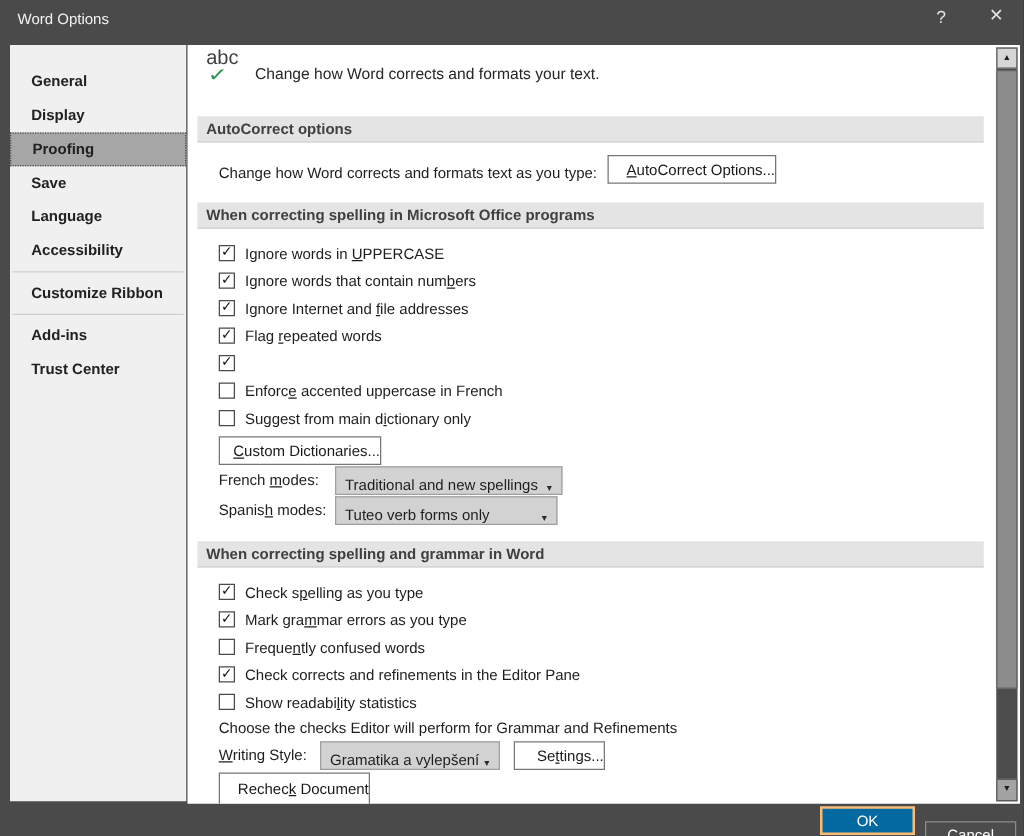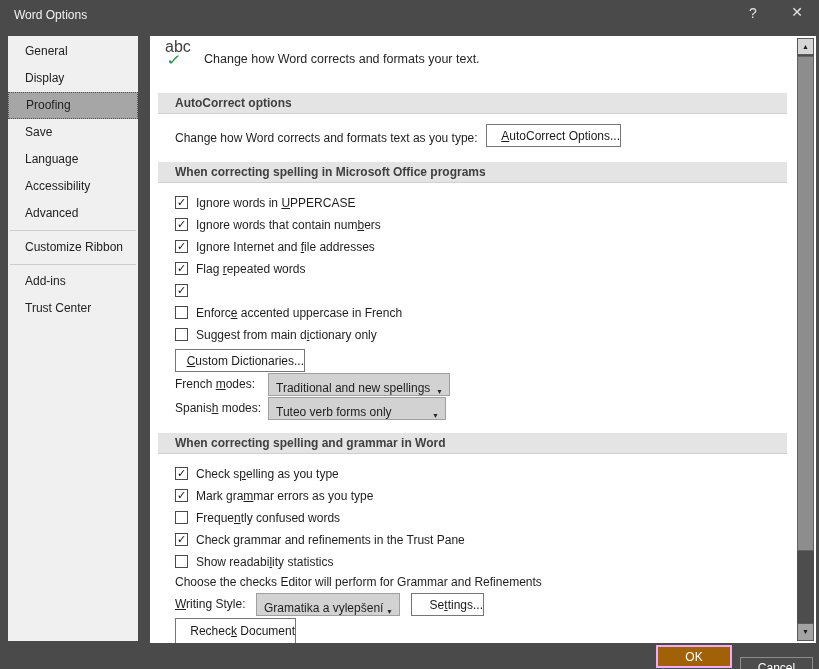--- a/index.html
+++ b/index.html
@@ -7,39 +7,39 @@
           font-family:"Liberation Sans",sans-serif;overflow:hidden;}
 
   
   .title{position:absolute;left:14px;top:8px;font-size:12px;color:#f2f2f2;}
   .tb-help{position:absolute;left:742px;top:5px;width:22px;text-align:center;
            font-size:14px;color:#e3e3e3;cursor:pointer;}
   .tb-close{position:absolute;left:786px;top:4px;width:22px;text-align:center;
             font-size:14px;color:#e3e3e3;cursor:pointer;}
 
   
-  .sidebar{position:absolute;left:8px;top:36px;width:130px;height:605px;
-           background:#f0f0f0;padding-top:2px;box-sizing:border-box;}
+  .sidebar{position:absolute;left:8px;top:36px;width:141px;height:605px;
+           background:#f0f0f0;padding-top:16px;box-sizing:border-box;font-weight:bold;}
   .side-item{height:27px;line-height:27px;padding-left:17px;font-size:12px;
              color:#212121;cursor:pointer;white-space:nowrap;}
   .side-item.selected{background:#a6a6a6;border:1px dotted #4f4f4f;
              box-sizing:border-box;line-height:25px;}
   .side-sep{border-top:1px solid #cdcdcd;margin:3px 2px;}
 
   
   .main{position:absolute;left:150px;top:36px;width:666px;height:607px;
         background:#fff;overflow:hidden;font-size:12px;color:#1e1e1e;}
   .intro-icon{position:absolute;left:15px;top:2px;width:40px;height:36px;}
   .abc{font-size:16px;color:#414141;}
   .abc-check{position:absolute;left:1px;top:13px;color:#2c9657;font-size:15px;
              transform:scaleX(1.3);transform-origin:left;}
   .intro-text{position:absolute;left:54px;top:16px;font-size:12.5px;color:#262626;white-space:nowrap;}
   .sec-header{position:absolute;left:8px;width:629px;height:21px;background:#e4e4e4;
               border-bottom:1px solid #d0d0d0;font-weight:bold;color:#404040;
-              line-height:21px;padding-left:17px;box-sizing:border-box;white-space:nowrap;}
+              line-height:21px;padding-left:7px;box-sizing:border-box;white-space:nowrap;}
   .flat-label{position:absolute;height:17px;line-height:17px;white-space:nowrap;}
   .btn{position:absolute;background:#fff;border:1px solid #767676;color:#1a1a1a;
        font-size:12px;display:flex;align-items:center;justify-content:flex-end;
        box-sizing:border-box;cursor:pointer;white-space:nowrap;}
   .crow{position:absolute;left:25px;height:17px;display:flex;align-items:center;white-space:nowrap;}
   .checkbox{width:13px;height:13px;border:1px solid #4a4a4a;background:#fff;
             box-sizing:border-box;font-size:11px;line-height:11px;text-align:center;
             color:#111;margin-right:8px;flex:0 0 auto;cursor:pointer;}
   .dropdown{position:absolute;height:23px;background:#d2d2d2;border:1px solid #9f9f9f;
             box-sizing:border-box;display:flex;align-items:flex-end;cursor:pointer;}
@@ -52,22 +52,22 @@
   .sb-up{position:absolute;top:0;left:0;width:17px;height:17px;background:#d6d6d6;
          border:1px solid #5a5a5a;box-sizing:border-box;font-size:7px;text-align:center;
          line-height:15px;color:#1a1a1a;cursor:pointer;}
   .sb-thumb{position:absolute;top:18px;left:0;width:17px;height:495px;background:#8d8d8d;
             border:1px solid #636363;box-sizing:border-box;cursor:pointer;}
   .sb-down{position:absolute;top:585px;left:0;width:17px;height:18px;background:#a3a3a3;
            border:1px solid #5a5a5a;box-sizing:border-box;font-size:7px;text-align:center;
            line-height:16px;color:#1a1a1a;cursor:pointer;}
 
   
-  .ok{position:absolute;left:656px;top:645px;width:76px;height:23px;background:#a16207;
-      border:2px solid #f0abfc;color:#fff;font-size:12px;display:flex;align-items:center;
+  .ok{position:absolute;left:656px;top:645px;width:76px;height:23px;background:#0369a1;
+      border:2px solid #fdba74;color:#fff;font-size:12px;display:flex;align-items:center;
       justify-content:center;box-sizing:border-box;cursor:pointer;}
   .cancel{position:absolute;left:740px;top:646px;width:73px;height:22px;background:#4c4c4c;
       border:1px solid #8c8c8c;color:#fff;font-size:12px;display:flex;align-items:center;
       justify-content:center;box-sizing:border-box;cursor:pointer;margin-top:11px;}
 </style>
 </head>
 <body>
 
 <div class="dialog">
 
@@ -75,21 +75,20 @@
   <span class="tb-help">?</span>
   <span class="tb-close">✕</span>
 
   <div class="sidebar">
     <div class="side-item">General</div>
     <div class="side-item">Display</div>
     <div class="side-item selected">Proofing</div>
     <div class="side-item">Save</div>
     <div class="side-item">Language</div>
     <div class="side-item">Accessibility</div>
-    <div class="side-item">Advanced</div>
     <div class="side-sep"></div>
     <div class="side-item">Customize Ribbon</div>
     <div class="side-sep"></div>
     <div class="side-item">Add-ins</div>
     <div class="side-item">Trust Center</div>
   </div>
 
   <div class="main">
 
     <div class="intro-icon">
@@ -160,21 +159,21 @@
     <div class="crow" style="top:451px">
       <span class="checkbox">✓</span>
       <span><span>Mark gra</span><span class="u">m</span><span>mar errors as you type</span></span>
     </div>
     <div class="crow" style="top:473px">
       <span class="checkbox"></span>
       <span><span>Freque</span><span class="u">n</span><span>tly confused words</span></span>
     </div>
     <div class="crow" style="top:495px">
       <span class="checkbox">✓</span>
-      <span><span>Check grammar and refinements in the Trust Pane</span><span class="u"></span><span></span></span>
+      <span><span>Check corrects and refinements in the Editor Pane</span><span class="u"></span><span></span></span>
     </div>
     <div class="crow" style="top:517px">
       <span class="checkbox"></span>
       <span><span>Show readabi</span><span class="u">l</span><span>ity statistics</span></span>
     </div>
 
     <div class="flat-label" style="left:25px;top:538px">Choose the checks Editor will perform for Grammar and Refinements</div>
 
     <div class="flat-label" style="left:25px;top:560px"><span></span><span class="u">W</span><span>riting Style:</span></div>
     <div class="dropdown" style="left:106px;top:557px;width:144px">

